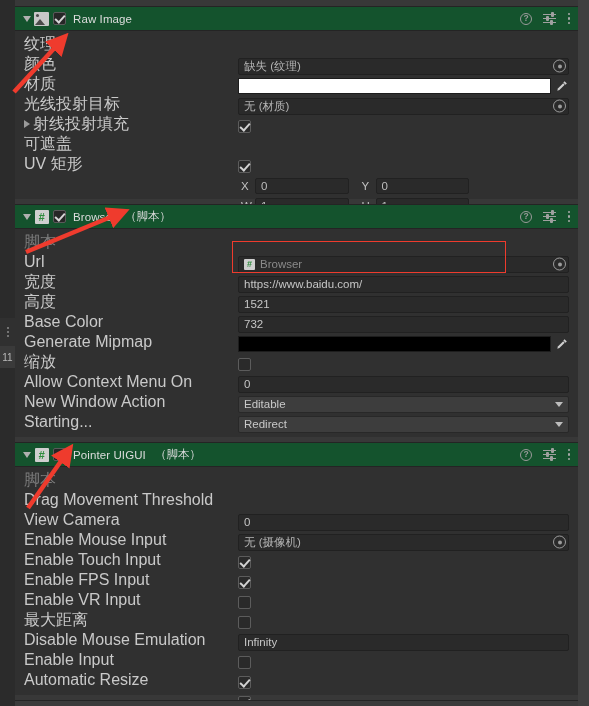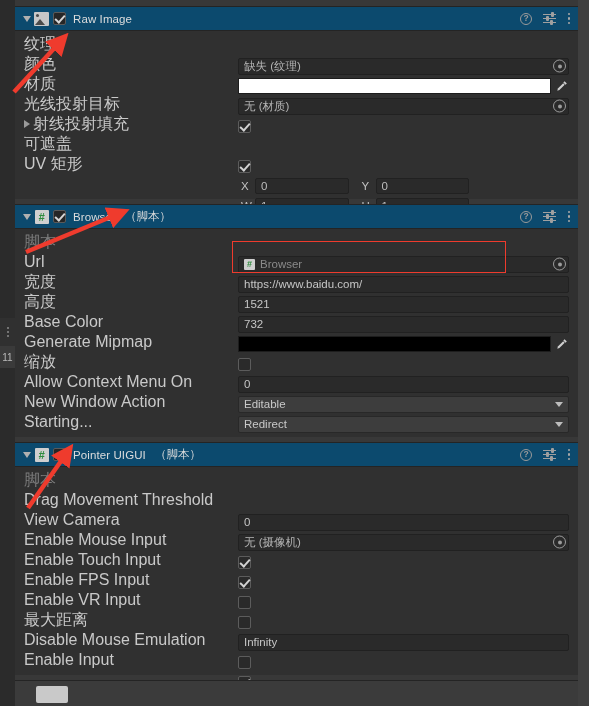--- a/index.html
+++ b/index.html
@@ -24,21 +24,21 @@
     color:#b8b8b8;font-size:10px;display:flex;align-items:center;justify-content:center;}
 
   
   .inspector{position:absolute;left:15px;top:0;width:574px;height:706px;background:#383838;overflow:hidden;}
   .scroll-gutter{position:absolute;right:0;top:0;width:11px;height:706px;background:#3f3f3f;}
 
   .panel{position:relative;background:#303030;margin:0 11px 0 0;}
   .panel.top-pad{margin-top:6px;}
 
   
-  .comp-header{height:23px;display:flex;align-items:center;background:#0c4a6e;
+  .comp-header{height:23px;display:flex;align-items:center;background:#14532d;
     border-top:1px solid #242424;border-bottom:1px solid #242424;padding-left:5px;position:relative;}
   .foldout{width:13px;height:13px;display:flex;align-items:center;justify-content:center;flex:0 0 auto;}
   .tri-down{width:0;height:0;border-left:4.5px solid transparent;border-right:4.5px solid transparent;
     border-top:6px solid #b0b0b0;}
   .tri-right{width:0;height:0;border-top:4.5px solid transparent;border-bottom:4.5px solid transparent;
     border-left:6px solid #9a9a9a;}
   .comp-icon{width:15px;height:15px;margin:0 4px 0 1px;flex:0 0 auto;display:flex;align-items:center;justify-content:center;}
   .icon-img{width:15px;height:14px;background:#c8c8c8;border-radius:1px;position:relative;overflow:hidden;}
   .icon-img:before{content:"";position:absolute;left:2px;top:2px;width:3px;height:3px;border-radius:50%;background:#4a4a4a;}
   .icon-img:after{content:"";position:absolute;left:1px;bottom:1px;width:0;height:0;
@@ -485,20 +485,26 @@
           </span>
         </div>
 
         <div class="row">
           <span class="lab">Enable Input</span>
           <span class="ctl">
             <span class="cbox-row on"></span>
           </span>
         </div>
 
+        <div class="row">
+          <span class="lab">Automatic Resize</span>
+          <span class="ctl">
+            <span class="cbox-row on"></span>
+          </span>
+        </div>
 
       </div>
     </div>
 
     <div class="gap"></div>
 
     <div class="panel">
       <div class="mat-header">
         <span class="mat-icon"></span>
 

